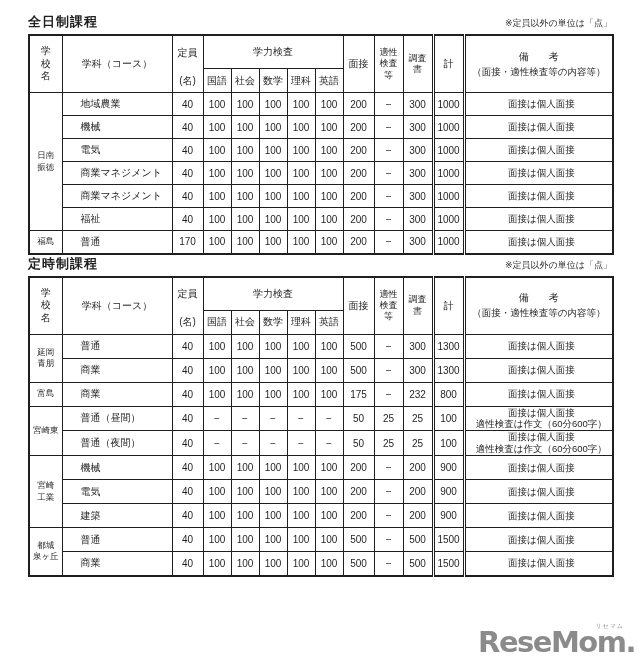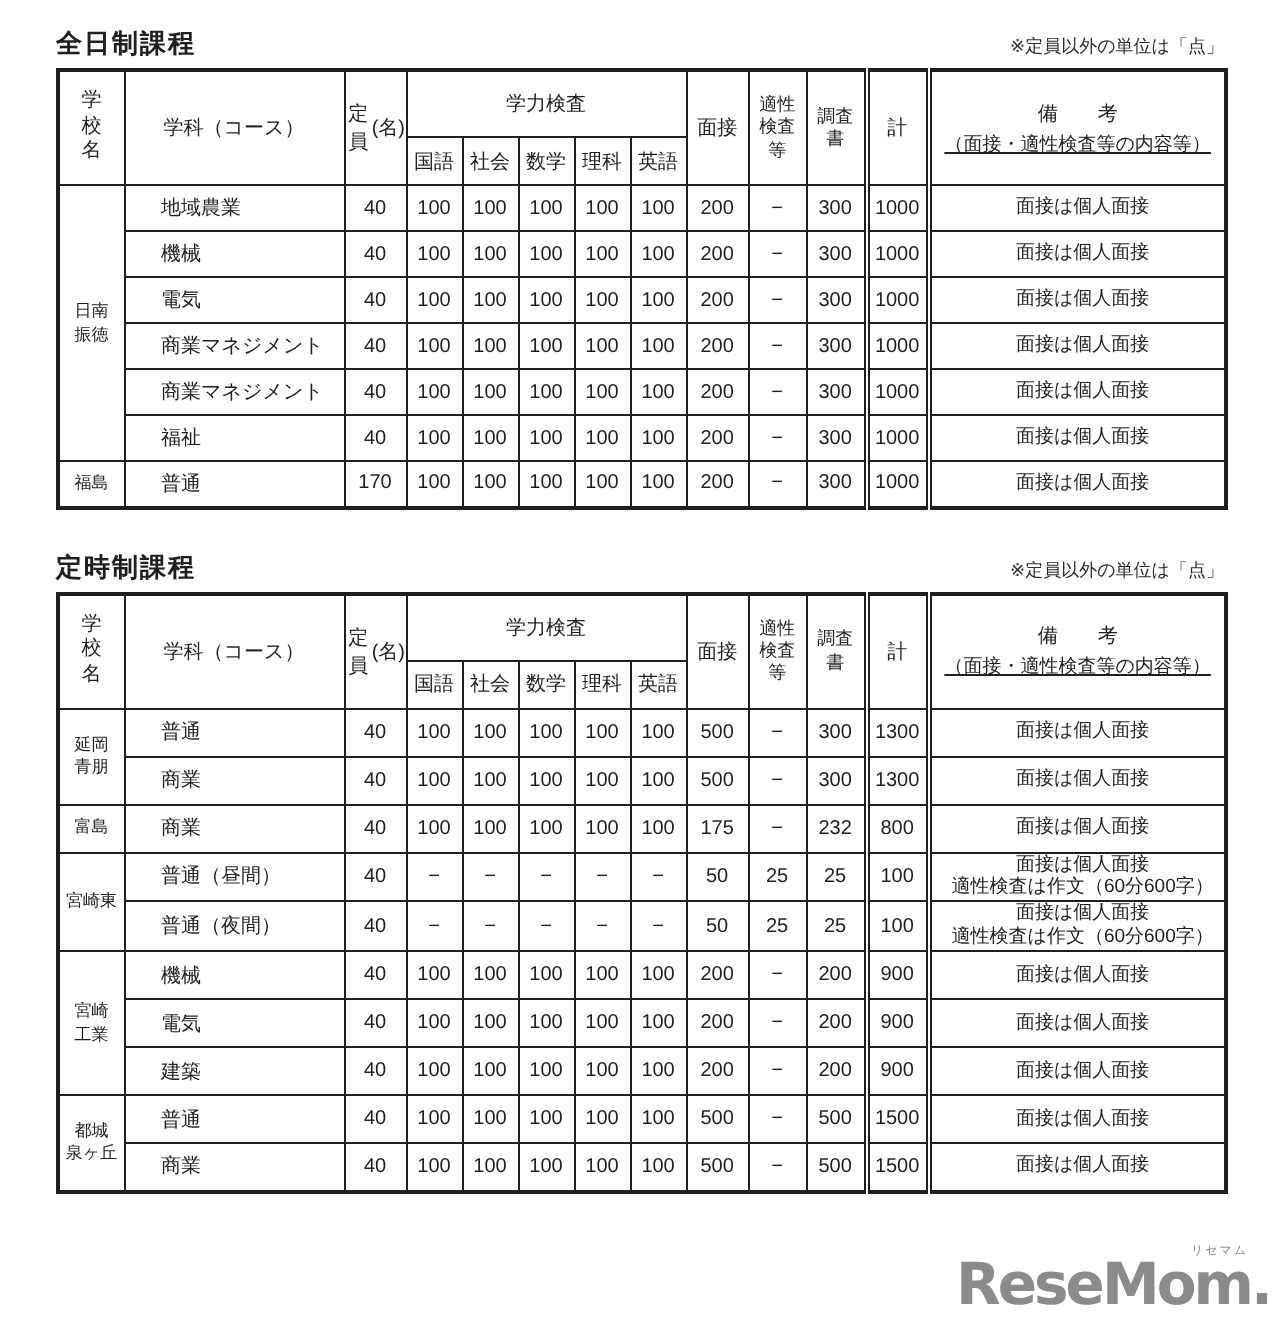--- a/index.html
+++ b/index.html
@@ -12,21 +12,21 @@
     overflow: hidden;
   }
   .section { margin-left: 28px; width: 584px; border-radius: 12px; }
   .sec-head {
     display: flex; justify-content: space-between; align-items: flex-end;
     margin-bottom: 3px;
   }
   .sec-title { font-size: 13px; font-weight: 700; letter-spacing: 1px; }
   .sec-note { font-size: 9px; color: #2a2a2a; padding-bottom: 1px; }
   .s1 { padding-top: 13px; }
-  .s2 { margin-top: 20px; }
+  .s2 { }
 
   table {
     border-collapse: collapse;
     table-layout: fixed;
     width: 584px;
     border: 2px solid #1f1f1f;
   }
   th, td {
     border: 1px solid #1f1f1f;
     font-size: 10px;
@@ -42,26 +42,26 @@
   .t2 tbody tr { height: 24px; }
 
   .multiline { white-space: pre-line; line-height: 1.25; }
   th.school-h { font-size: 10px; }
   td.school { font-size: 8.5px; line-height: 1.3; }
   td.course { text-align: left; padding-left: 18px; }
   td.remarks { text-align: center; padding-left: 5px; font-size: 9.5px; line-height: 1.25; }
   .total-col { border-left: 3px double #1f1f1f; border-right: 3px double #1f1f1f; }
   th.aptitude-h, th.report-h { font-size: 9px; }
 
-  .cap-wrap { height: 56px; display: flex; flex-direction: row; }
+  .cap-wrap { height: 56px; display: flex; flex-direction: column; }
   .cap-top { flex: 33 0 0; display: flex; align-items: center; justify-content: center; }
   .cap-bot { flex: 23 0 0; display: flex; align-items: center; justify-content: center; }
 
   .rem-h1 { font-size: 10px; }
-  .rem-h2 { font-size: 9.5px; margin-top: 2px; text-decoration: underline; }
+  .rem-h2 { font-size: 9.5px; margin-top: 2px; }
 
   .logo {
     position: absolute; right: 5px; bottom: 7px;
     color: #8b8b8b;
     font-family: "DejaVu Sans", sans-serif;
     font-weight: 700; font-size: 29px; letter-spacing: -1.5px;
     line-height: 1;
     text-align: center;
   }
   .logo-ruby {

